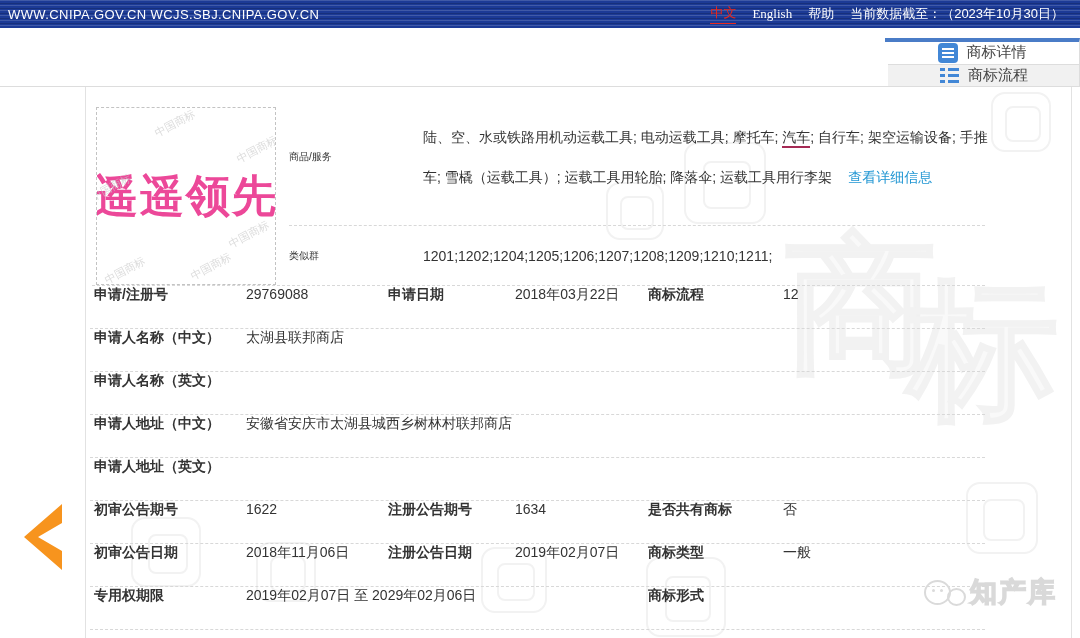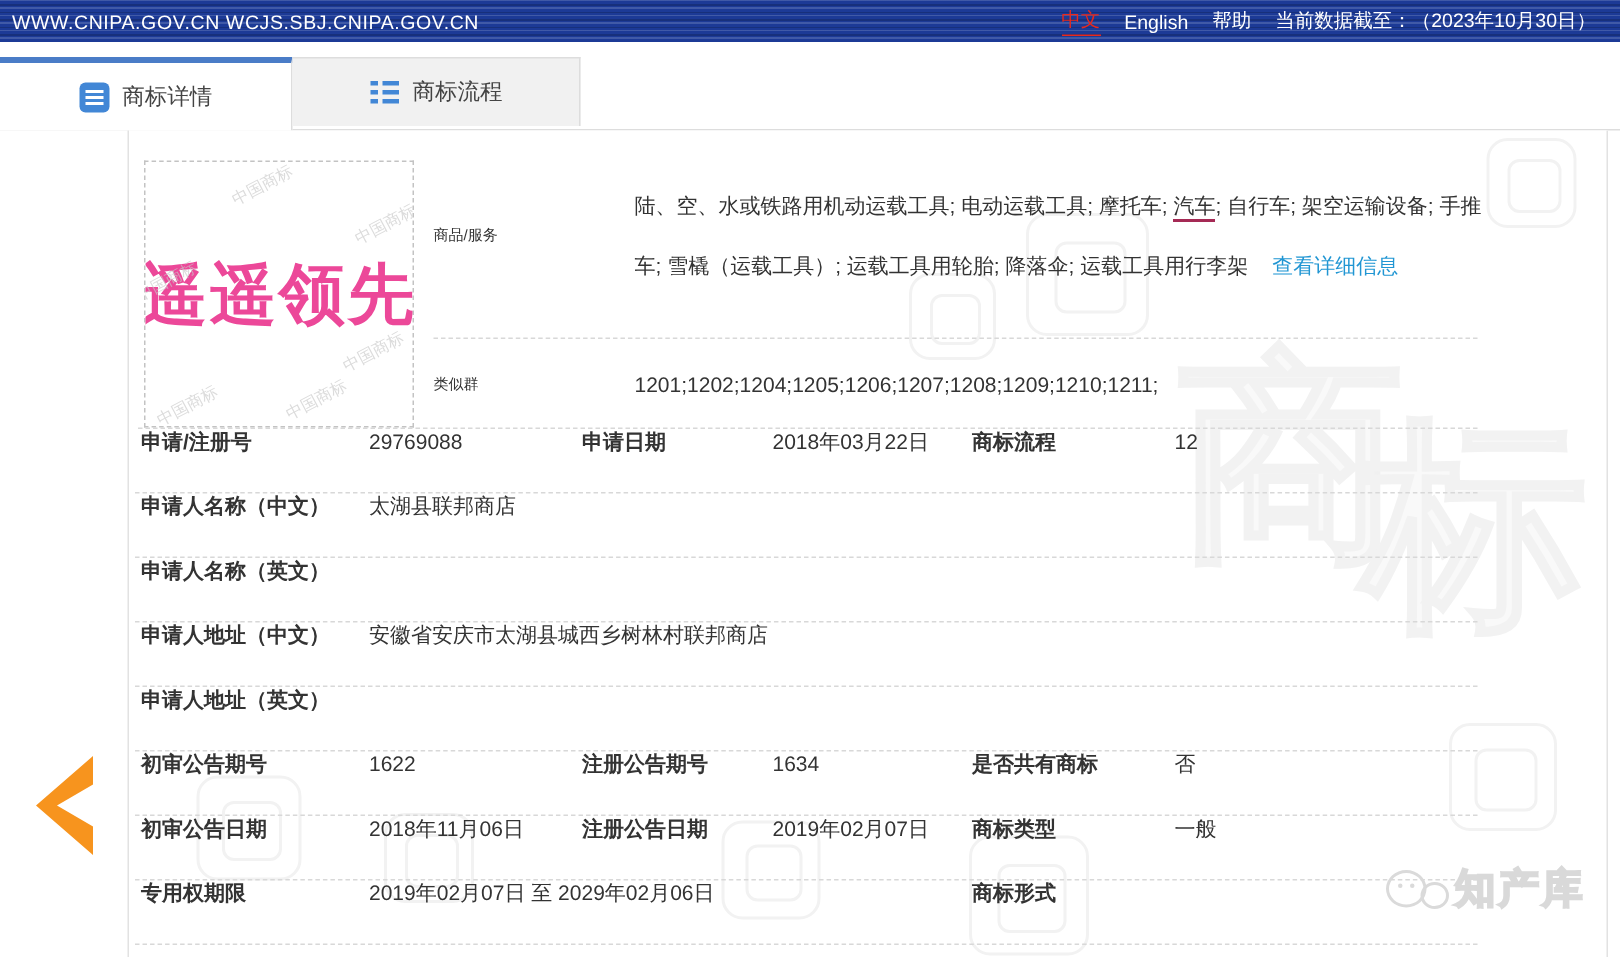--- a/index.html
+++ b/index.html
@@ -10,25 +10,25 @@
   
   .topbar { height:28px; display:flex; justify-content:space-between; align-items:center;
     padding:0 16px 0 8px; color:#fff; font-size:13px;
     background-color:#1c3a96;
     background-image:repeating-linear-gradient(to bottom,
       rgba(255,255,255,.16) 0 1px, transparent 1px 3px,
       rgba(0,0,0,.18) 3px 4px, transparent 4px 5px); }
   .topbar-left { letter-spacing:.4px; white-space:nowrap; }
   .topbar-right { display:flex; align-items:center; gap:16px; white-space:nowrap; }
   .lang-zh { color:#e8291d; border-bottom:1px solid #e8291d; padding-bottom:1px; cursor:pointer; }
-  .tb-link { color:#fff; cursor:pointer; }
-
-  
-  .tabstrip { margin-top:10px; height:49px; display:flex; align-items:flex-start;
-    border-bottom:1px solid #ddd; background:#fff; }
+  .tb-link { color:#fff; cursor:pointer;font-family:Liberation Serif, serif; }
+
+  
+  .tabstrip { margin-top:10px; height:49px; display:flex; align-items:flex-end;
+    border-bottom:1px solid #ddd; background:#fff;flex-direction:column; }
   .tab { display:flex; align-items:center; justify-content:center; gap:9px;
     font-size:15px; color:#444; cursor:pointer; }
   .tab.active { width:195px; height:49px; background:#fff;
     border-top:4px solid #4a7cc7; border-right:1px solid #ddd; }
   .tab.inactive { width:192px; height:46px; background:#f1f1f1;
     border-top:1px solid #ddd; border-right:1px solid #ddd; }
   .icon-doc { width:20px; height:20px; border-radius:4px; background:#4287d6; position:relative; flex:none; }
   .icon-doc::before { content:''; position:absolute; left:4px; right:4px; top:5px; height:2px;
     background:#fff; box-shadow:0 4px 0 #fff, 0 8px 0 #fff; }
   .icon-list { width:20px; height:19px; position:relative; flex:none; }

